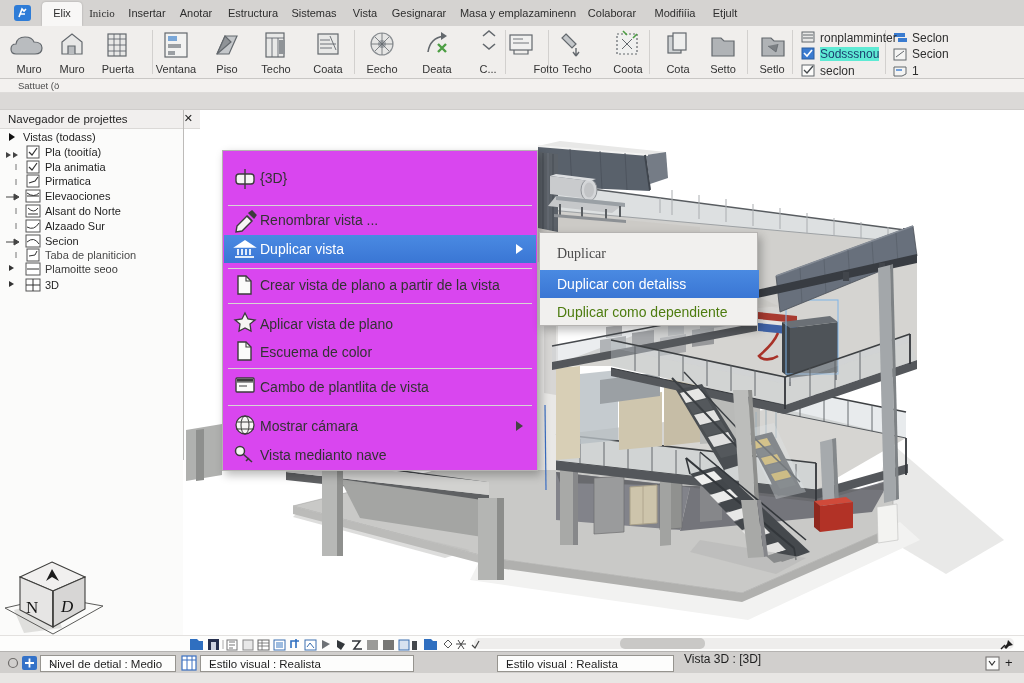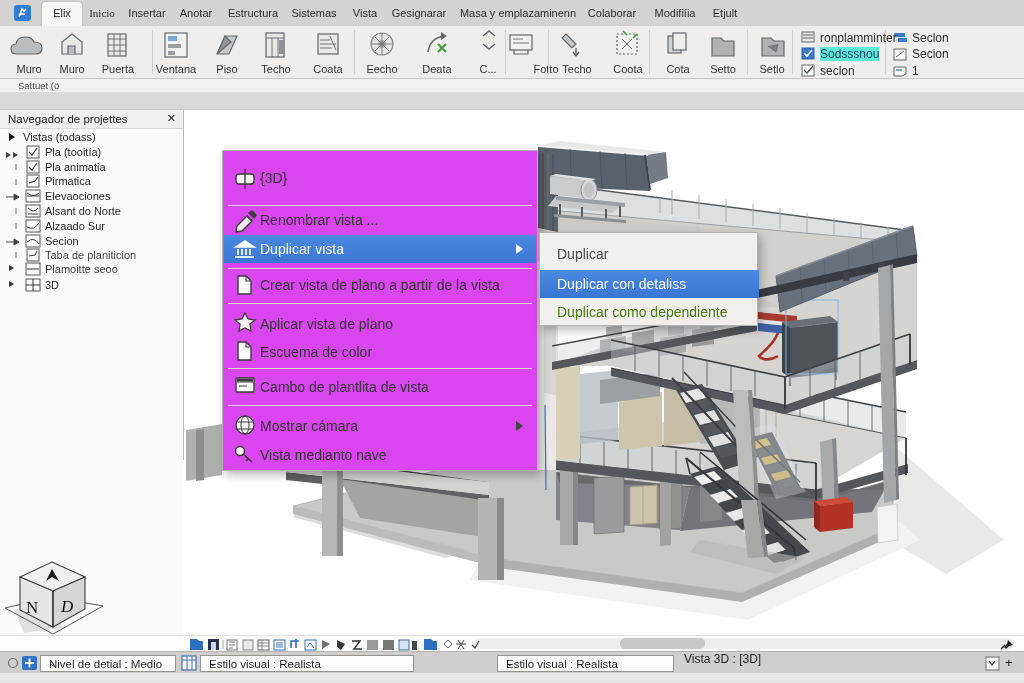--- a/index.html
+++ b/index.html
@@ -20,21 +20,21 @@
   .rtext { position:absolute; font-size:12px; color:#2e2e2e; }
 
   
   #quickbar { left:0; top:79px; width:1024px; height:14px; background:#f3f1ef; border-bottom:1px solid #dedcda; }
   #quickbar span { position:absolute; left:18px; top:1px; font-size:9.5px; color:#4c4c4c; }
   #graystrip { left:0; top:93px; width:1024px; height:17px; background:#dbd9d7; border-bottom:1px solid #cfcdcb; }
 
   
   #sidebar { left:0; top:110px; width:183px; height:525px; background:#fbfbfa; }
   #sidebarborder { left:183px; top:110px; width:1px; height:350px; background:#bdbbb9; }
-  #sbtitle { position:absolute; left:0; top:0; width:183px; height:19px; background:#f1efee; border-bottom:1px solid #dbd9d7; }
+  #sbtitle { position:absolute; left:0; top:0; width:200px; height:19px; background:#f1efee; border-bottom:1px solid #dbd9d7; }
   #sbtitle b { position:absolute; left:8px; top:3px; font-size:11.5px; font-weight:normal; color:#1e1e1e; }
   #sbtitle i { position:absolute; right:7px; top:2px; font-style:normal; font-size:11px; color:#222; }
 
   
   #canvas { left:184px; top:110px; width:840px; height:525px; background:#ffffff; }
 
   
   #menu { left:222px; top:150px; width:316px; height:321px; background:#d946ef; border:1px solid #b5b3b1; box-shadow:3px 4px 9px rgba(0,0,0,0.28); }
   .mi { position:absolute; left:0; width:314px; font-size:14px; color:#333; }
   .mi .txt { position:absolute; left:37px; top:0; white-space:nowrap; z-index:3; }
@@ -589,21 +589,21 @@
       <span class="txt">Mostrar cámara</span>
     </div>
   <div class="arrow" style="left:293px;top:270px;"></div>
   <div class="mi" style="top:296px;">
       <span class="txt">Vista medianto nave</span>
     </div>
 </div>
 
 <div class="abs" id="submenu">
   <div id="smhl"></div>
-  <div class="smi" style="top:13px;color:#4a4a4a;">Duplicar</div>
+  <div class="smi" style="top:13px;color:#4a4a4a;font-family:Liberation Serif, serif;">Duplicar</div>
   <div class="smi" style="top:43px;color:#fff;">Duplicar con detaliss</div>
   <div class="smi" style="top:71px;">Duplicar como dependiente</div>
 </div>
 
 <div class="abs" id="iconrow">
   <svg class="abs" style="left:0;top:0;" width="1024" height="16" viewBox="0 0 1024 16" id="iconrowsvg">
     <rect x="474" y="2" width="540" height="11" rx="5" fill="#eeedec"></rect>
     <rect x="620" y="2" width="85" height="11" rx="5" fill="#c9c8c6"></rect>
     <g>
       <path d="M190 3 h7 l2 2 h4 v9 h-13 z" fill="#2f6fc0"></path>

